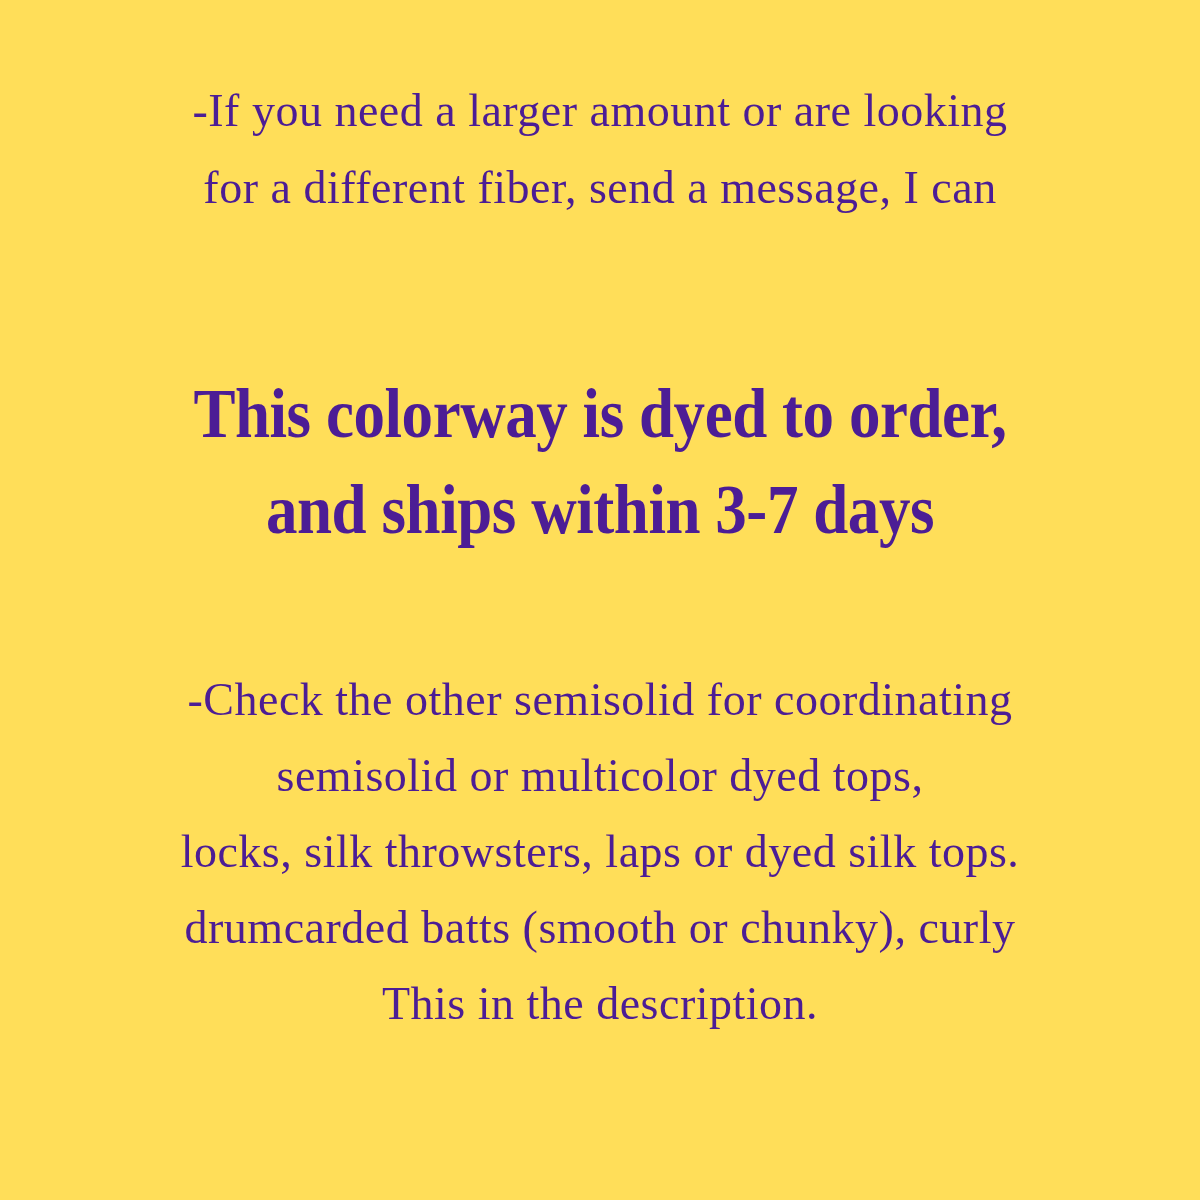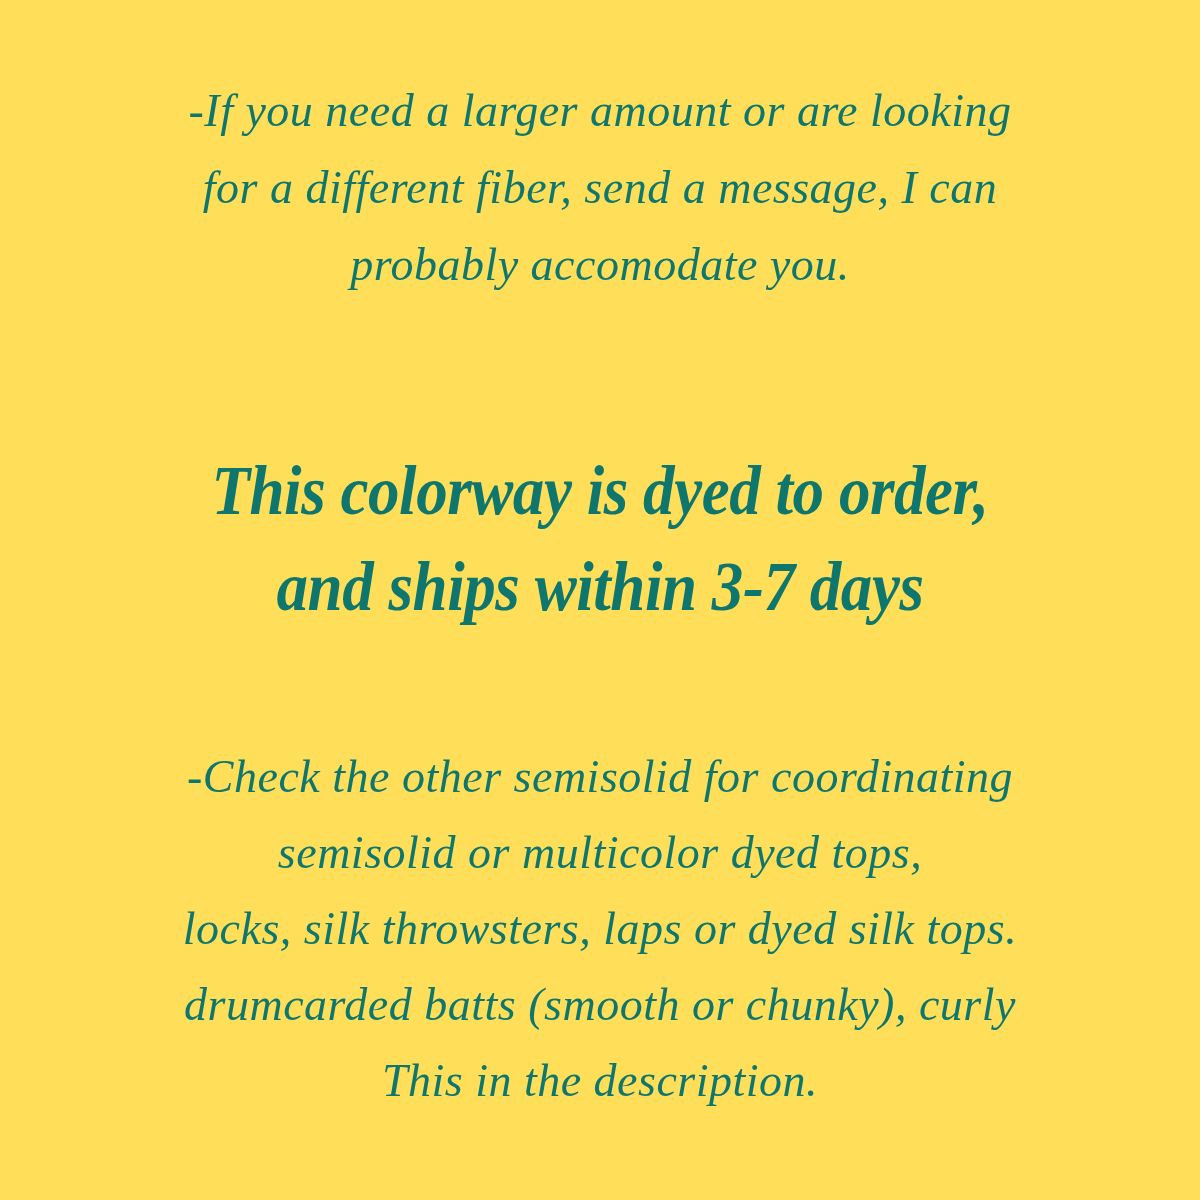--- a/index.html
+++ b/index.html
@@ -46,26 +46,25 @@
     white-space: nowrap;
   }
   .block-note-bottom {
     margin-top: 104px;
     line-height: 76px;
   }
 </style>
 </head>
 <body>
 
-<div class="canvas" style="background-color: rgb(255, 222, 89); color: #0f766e; font-style: italic;">
+<div class="canvas" style="background-color: rgb(255, 222, 89); color: #4c1d95;">
 
   <div class="text-block para block-note-top">
     <div class="line">-If you need a larger amount or are looking</div>
     <div class="line">for a different fiber, send a message, I can</div>
-    <div class="line">probably accomodate you.</div>
   </div>
 
   <div class="text-block block-heading">
     <div class="line">This colorway is dyed to order,</div>
     <div class="line">and ships within 3-7 days</div>
   </div>
 
   <div class="text-block para block-note-bottom">
     <div class="line">-Check the other semisolid for coordinating</div>
     <div class="line">semisolid or multicolor dyed tops,</div>

